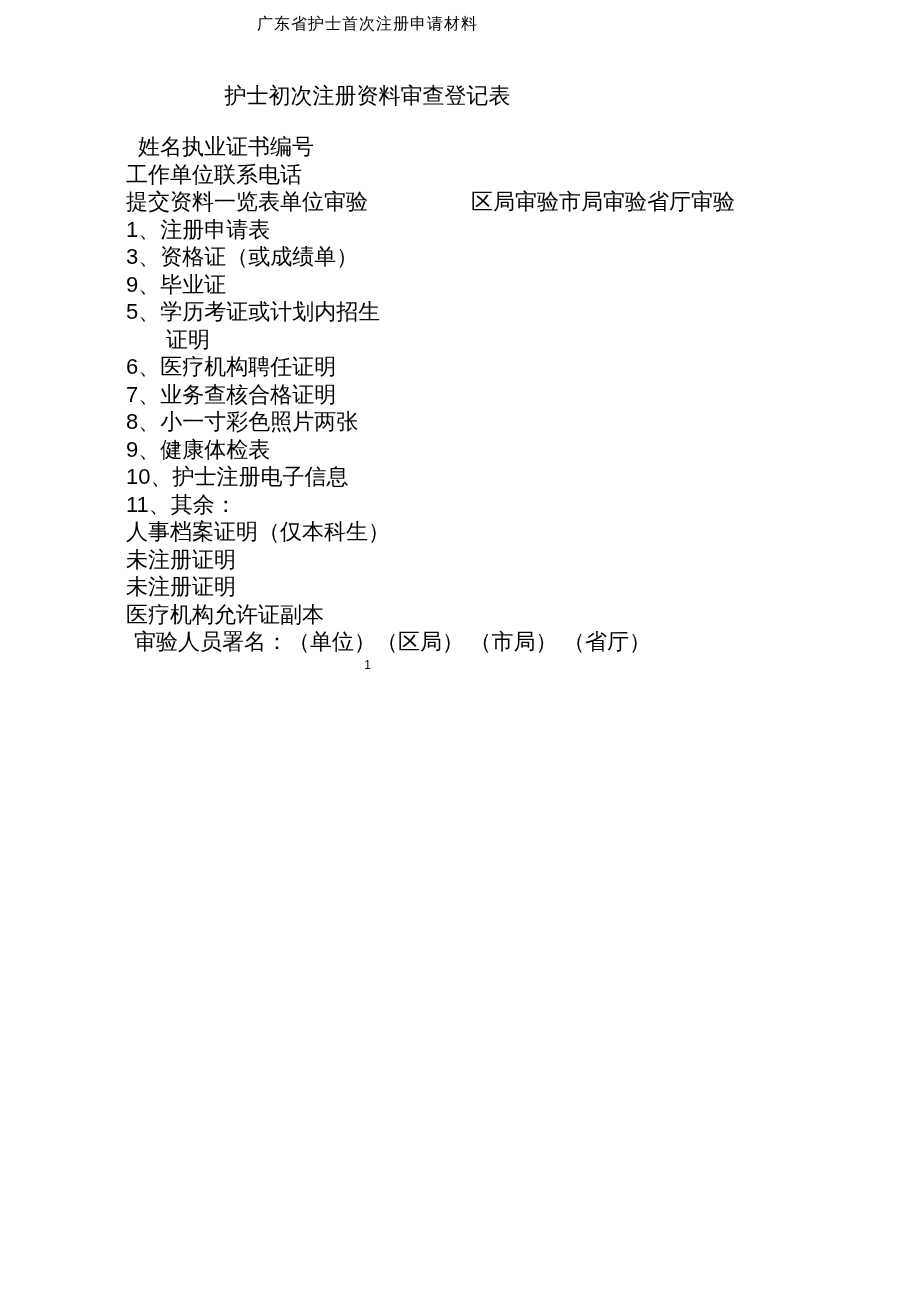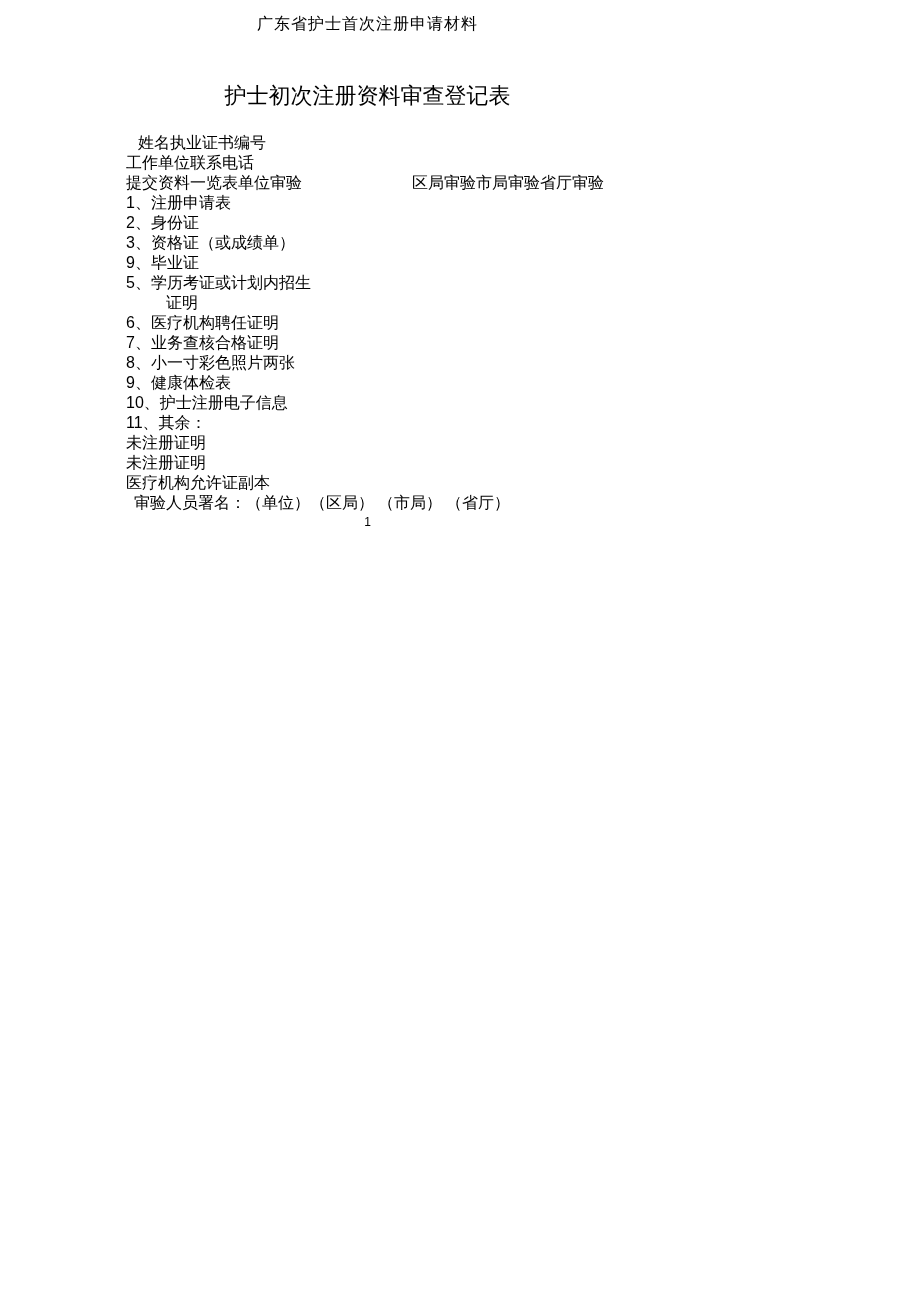--- a/index.html
+++ b/index.html
@@ -23,21 +23,21 @@
       letter-spacing: 1px;
     }
     .title {
       text-align: center;
       font-size: 22px;
       margin-top: 46px;
       margin-bottom: 22px;
     }
     .content {
       margin-left: 126px;
-      font-size: 16px;
+      font-size: 22px;
       line-height: 1.25;
     }
     .row1 {
       padding-left: 12px;
     }
     
     .row3 {
       display: flex;
     }
     .row3 .left-cluster {
@@ -88,31 +88,31 @@
       <span class="left-cluster">
         <span>提交资料一览表</span><span>单位审验</span>
       </span>
       <span class="gap"></span>
       <span class="right-cluster">
         <span>区局审验</span><span>市局审验</span><span>省厅审验</span>
       </span>
     </div>
 
     <div class="item">1、注册申请表</div>
-    <div class="item">2、身份证</div>
     <div class="item">3、资格证（或成绩单）</div>
     <div class="item">9、毕业证</div>
     <div class="item">5、学历考证或计划内招生</div>
     <div class="item item-indent">证明</div>
     <div class="item">6、医疗机构聘任证明</div>
     <div class="item">7、业务查核合格证明</div>
     <div class="item">8、小一寸彩色照片两张</div>
     <div class="item">9、健康体检表</div>
     <div class="item">10、护士注册电子信息</div>
     <div class="item">11、其余：</div>
+    <div class="item">人事档案证明（仅本科生）</div>
     <div class="item">未注册证明</div>
     <div class="item">未注册证明</div>
     <div class="item">医疗机构允许证副本</div>
 
     <div class="sig-row">
       <span>审验人员署名：</span><span>（单位）</span><span>（区局）</span>&nbsp;<span>（市局）</span>&nbsp;<span>（省厅）</span>
     </div>
 
   </div>
 

